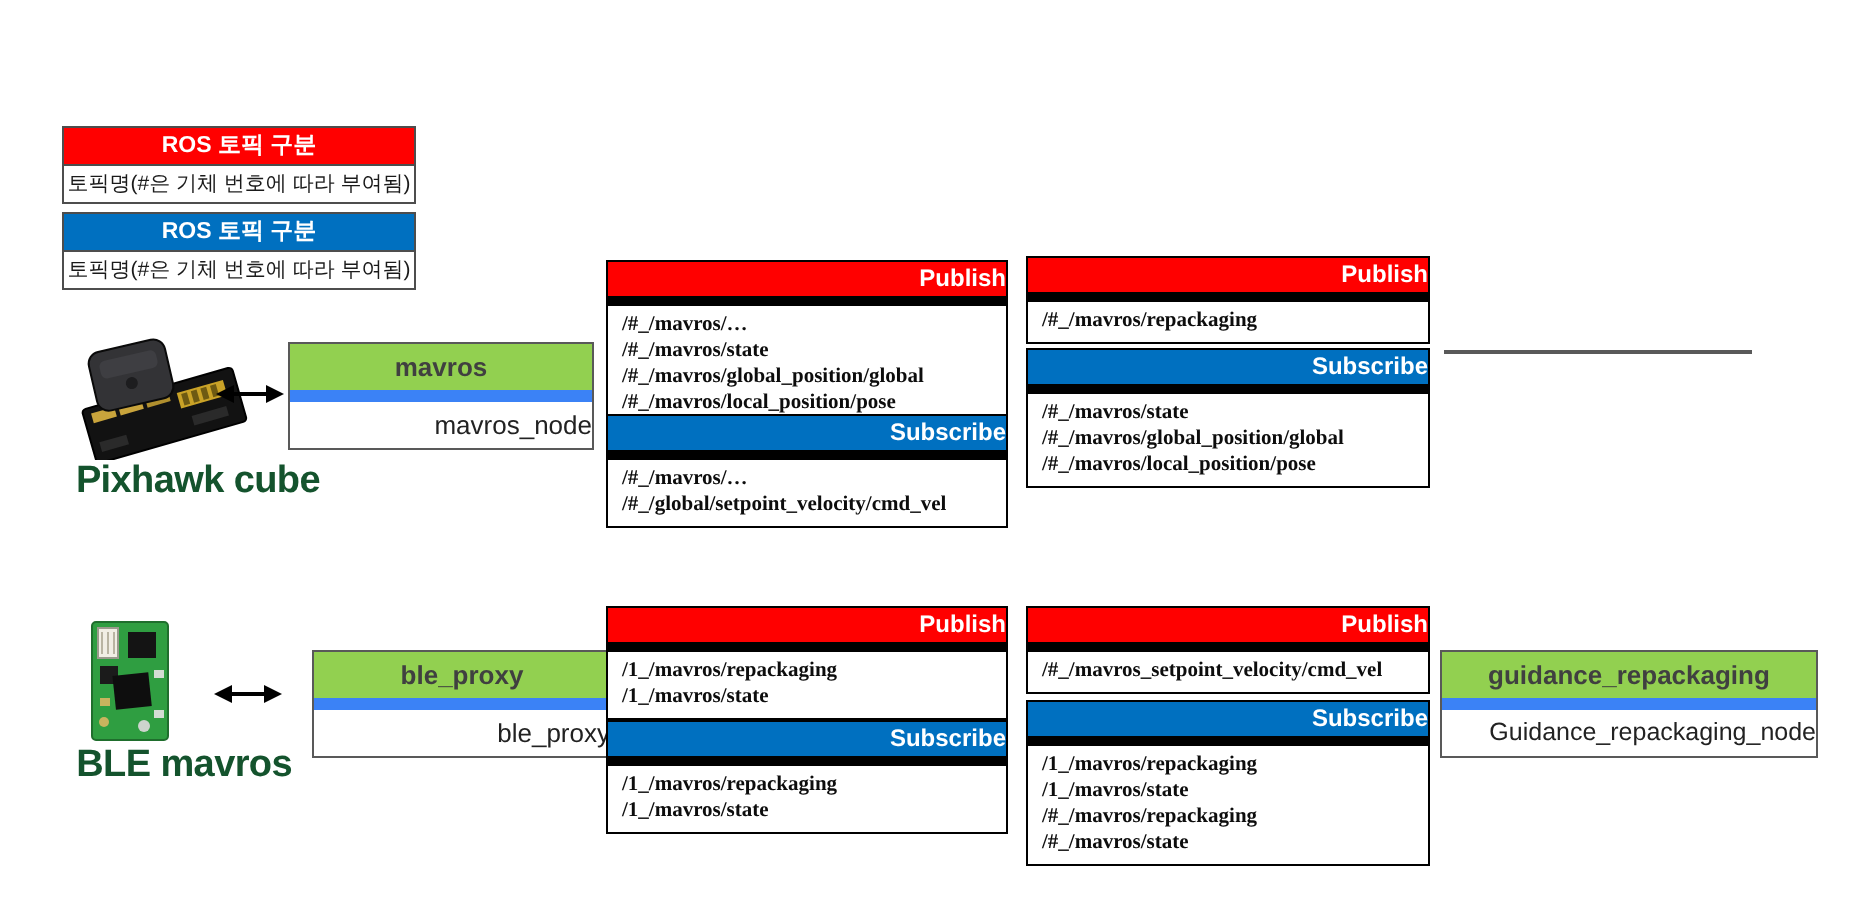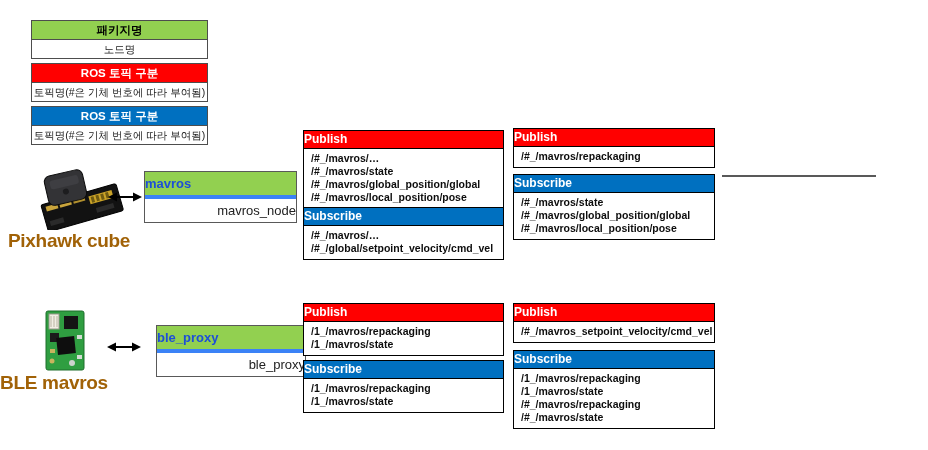--- a/index.html
+++ b/index.html
@@ -12,43 +12,39 @@
   }
   
   .legend-box{position:absolute; left:31px; width:175px; border:1px solid #4d4d4d; background:#fff;}
   .legend-box .hdr{height:18px; line-height:18px; text-align:center; font-size:11.5px; font-weight:bold; border-bottom:1px solid #4d4d4d;}
   .legend-box .bdy{height:18px; line-height:18px; text-align:center; font-size:10.5px; color:#1a1a1a; white-space:nowrap;}
   .hdr.green{background:var(--green); color:#000;}
   .hdr.red{background:var(--red); color:#fff;}
   .hdr.blue{background:var(--blue); color:#fff;}
   
   .node-box{position:absolute; border:1px solid #595959; background:#fff;}
-  .node-box .nhdr{height:23px; line-height:23px; font-size:13px; font-weight:bold; background:var(--green); border-bottom:4px solid #3b82f6; color:#1d4ed8;}
+  .node-box .nhdr{height:23px; line-height:23px; text-align:center; font-size:13px; font-weight:bold; background:var(--green); border-bottom:6px solid #3b82f6; color:#404040;}
   .node-box .nbdy{height:23px; line-height:23px; text-align:right; font-size:13px; color:#222;}
   
   .tbox{position:absolute; border:1px solid #000; background:#fff;}
-  .tbox .thdr{height:17px; line-height:17px; text-align:left; color:#fff; font-weight:bold; font-size:12px; border-bottom:1px solid #000000;}
+  .tbox .thdr{height:17px; line-height:17px; text-align:right; color:#fff; font-weight:bold; font-size:12px; border-bottom:5px solid #000000;}
   .thdr.pub{background:var(--red);}
   .thdr.sub{background:var(--blue);}
-  .tbox .tbody{padding:3px 7px 4px 7px;}
+  .tbox .tbody{padding:3px 7px 4px 7px;font-family:Liberation Serif, serif;}
   .topic{font-size:10.5px; font-weight:bold; line-height:13px; white-space:nowrap; color:#0d0d0d;}
   
   .dev{position:absolute;}
-  .dev-label{position:absolute; font-weight:bold; font-size:19px; letter-spacing:-0.3px; text-align:left; color:#a16207; white-space:nowrap;}
+  .dev-label{position:absolute; font-weight:bold; font-size:19px; letter-spacing:-0.3px; text-align:right; color:#14532d; white-space:nowrap;}
   .arrow{position:absolute;}
 </style>
 </head>
 <body>
 
 <div class="canvas">
 
-  <div class="legend-box" style="top:20px;">
-    <div class="hdr green">패키지명</div>
-    <div class="bdy">노드명</div>
-  </div>
   <div class="legend-box" style="top:63px;">
     <div class="hdr red">ROS 토픽 구분</div>
     <div class="bdy">토픽명(#은 기체 번호에 따라 부여됨)</div>
   </div>
   <div class="legend-box" style="top:106px;">
     <div class="hdr blue">ROS 토픽 구분</div>
     <div class="bdy">토픽명(#은 기체 번호에 따라 부여됨)</div>
   </div>
 
   <div class="dev" style="left:33px;top:166px;">
@@ -177,14 +173,18 @@
   <div class="tbox" style="left:513px;top:350px;width:200px;">
     <div class="thdr sub">Subscribe</div>
     <div class="tbody">
       <div class="topic">/1_/mavros/repackaging</div>
       <div class="topic">/1_/mavros/state</div>
       <div class="topic">/#_/mavros/repackaging</div>
       <div class="topic">/#_/mavros/state</div>
     </div>
   </div>
 
+  <div class="node-box" style="left:720px;top:325px;width:187px;">
+    <div class="nhdr">guidance_repackaging</div>
+    <div class="nbdy" style="font-size:12.5px;">Guidance_repackaging_node</div>
+  </div>
 
 </div>
 
 </body></html>

